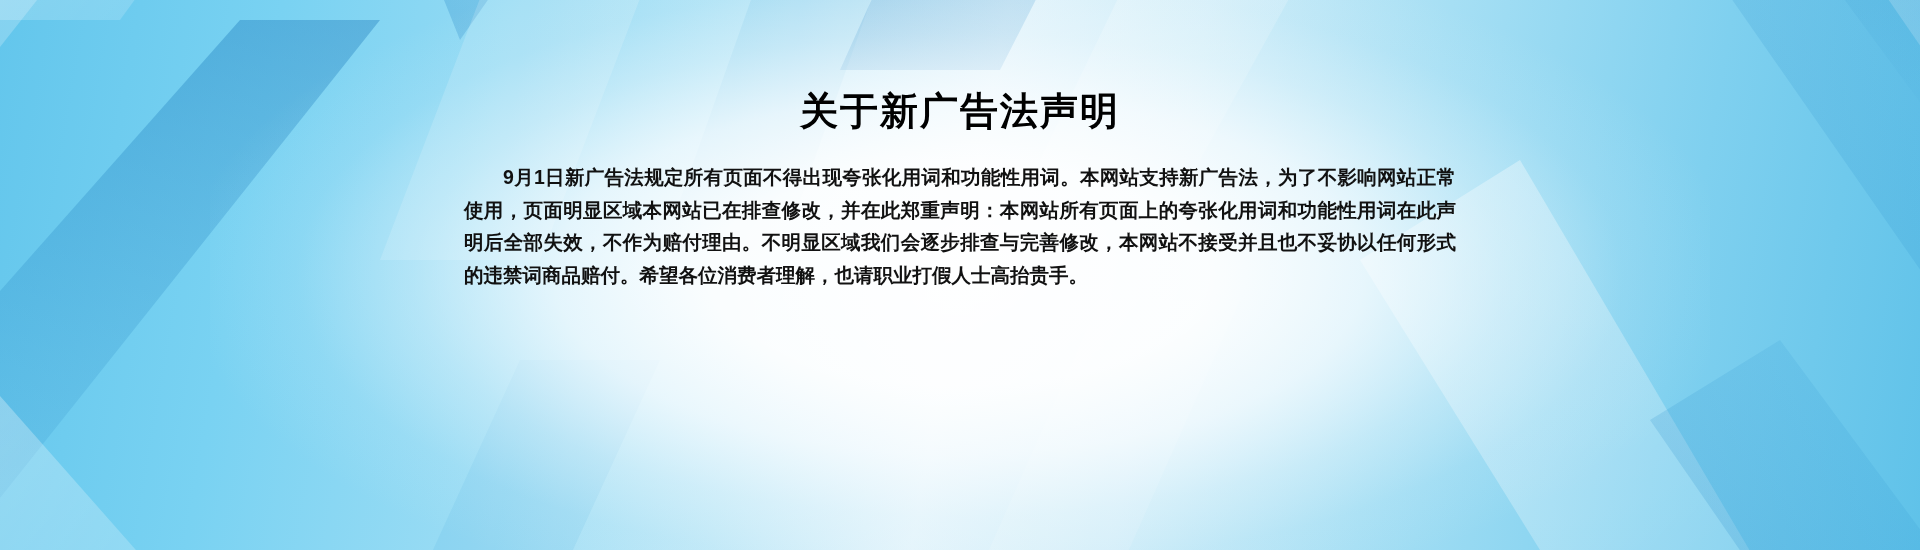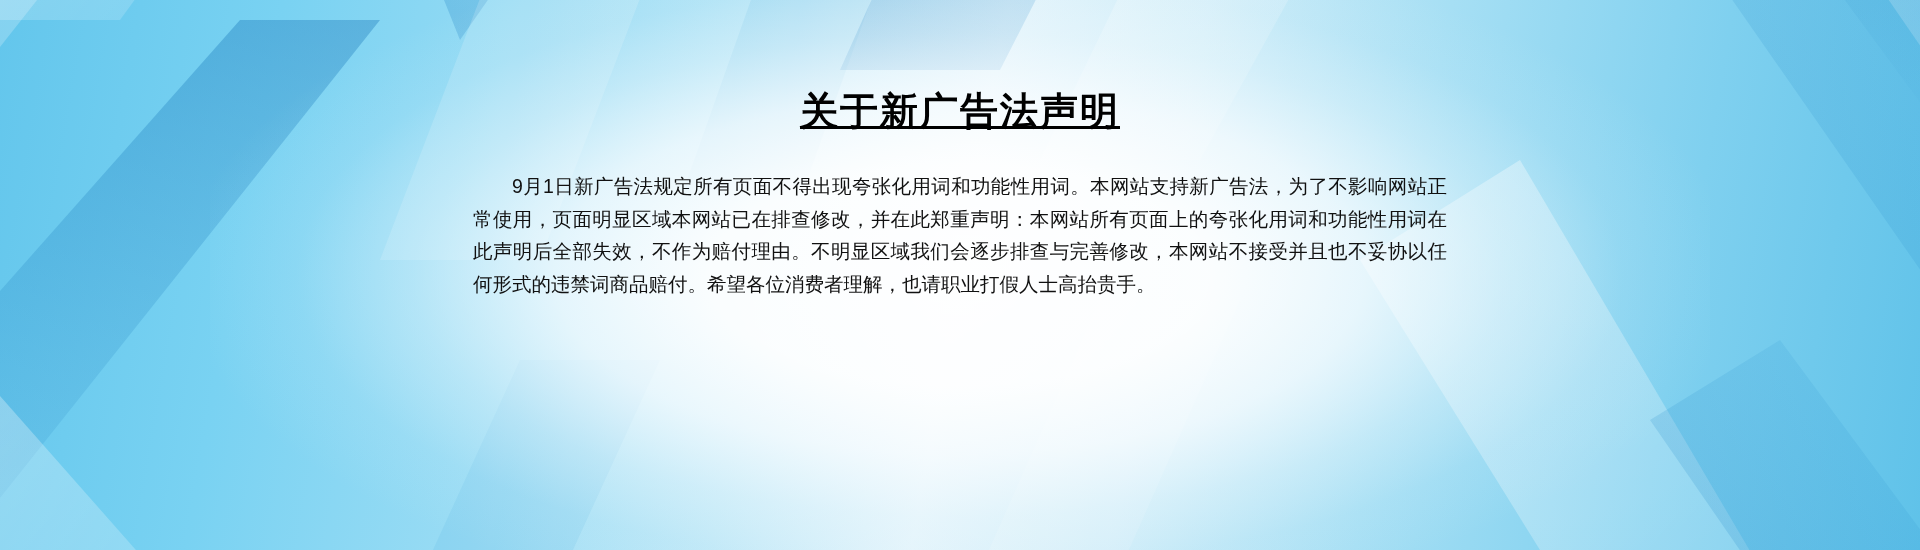--- a/index.html
+++ b/index.html
@@ -65,35 +65,35 @@
   .page-title {
     margin: 0;
     padding: 0;
     font-size: 38px;
     font-weight: bold;
     letter-spacing: 2px;
     color: #000000;
     text-align: right;
     line-height: 1;
     padding-top: 92px;
-    text-decoration: underline;
   }
 
   .statement-body {
     width: 1000px;
     margin-top: 27px;
     color: #111111;
     font-size: 19.5px;
     line-height: 32.5px;
     text-align: justify;
     text-justify: inter-ideograph;
   }
 
   .statement-body p {
-    margin: 13px;
+    margin: 4px;
+    font-weight: bold;
   }
   .statement-body p.para-indent {
     text-indent: 2em;
   }
 </style>
 </head>
 <body>
 
 <div class="banner">
 

